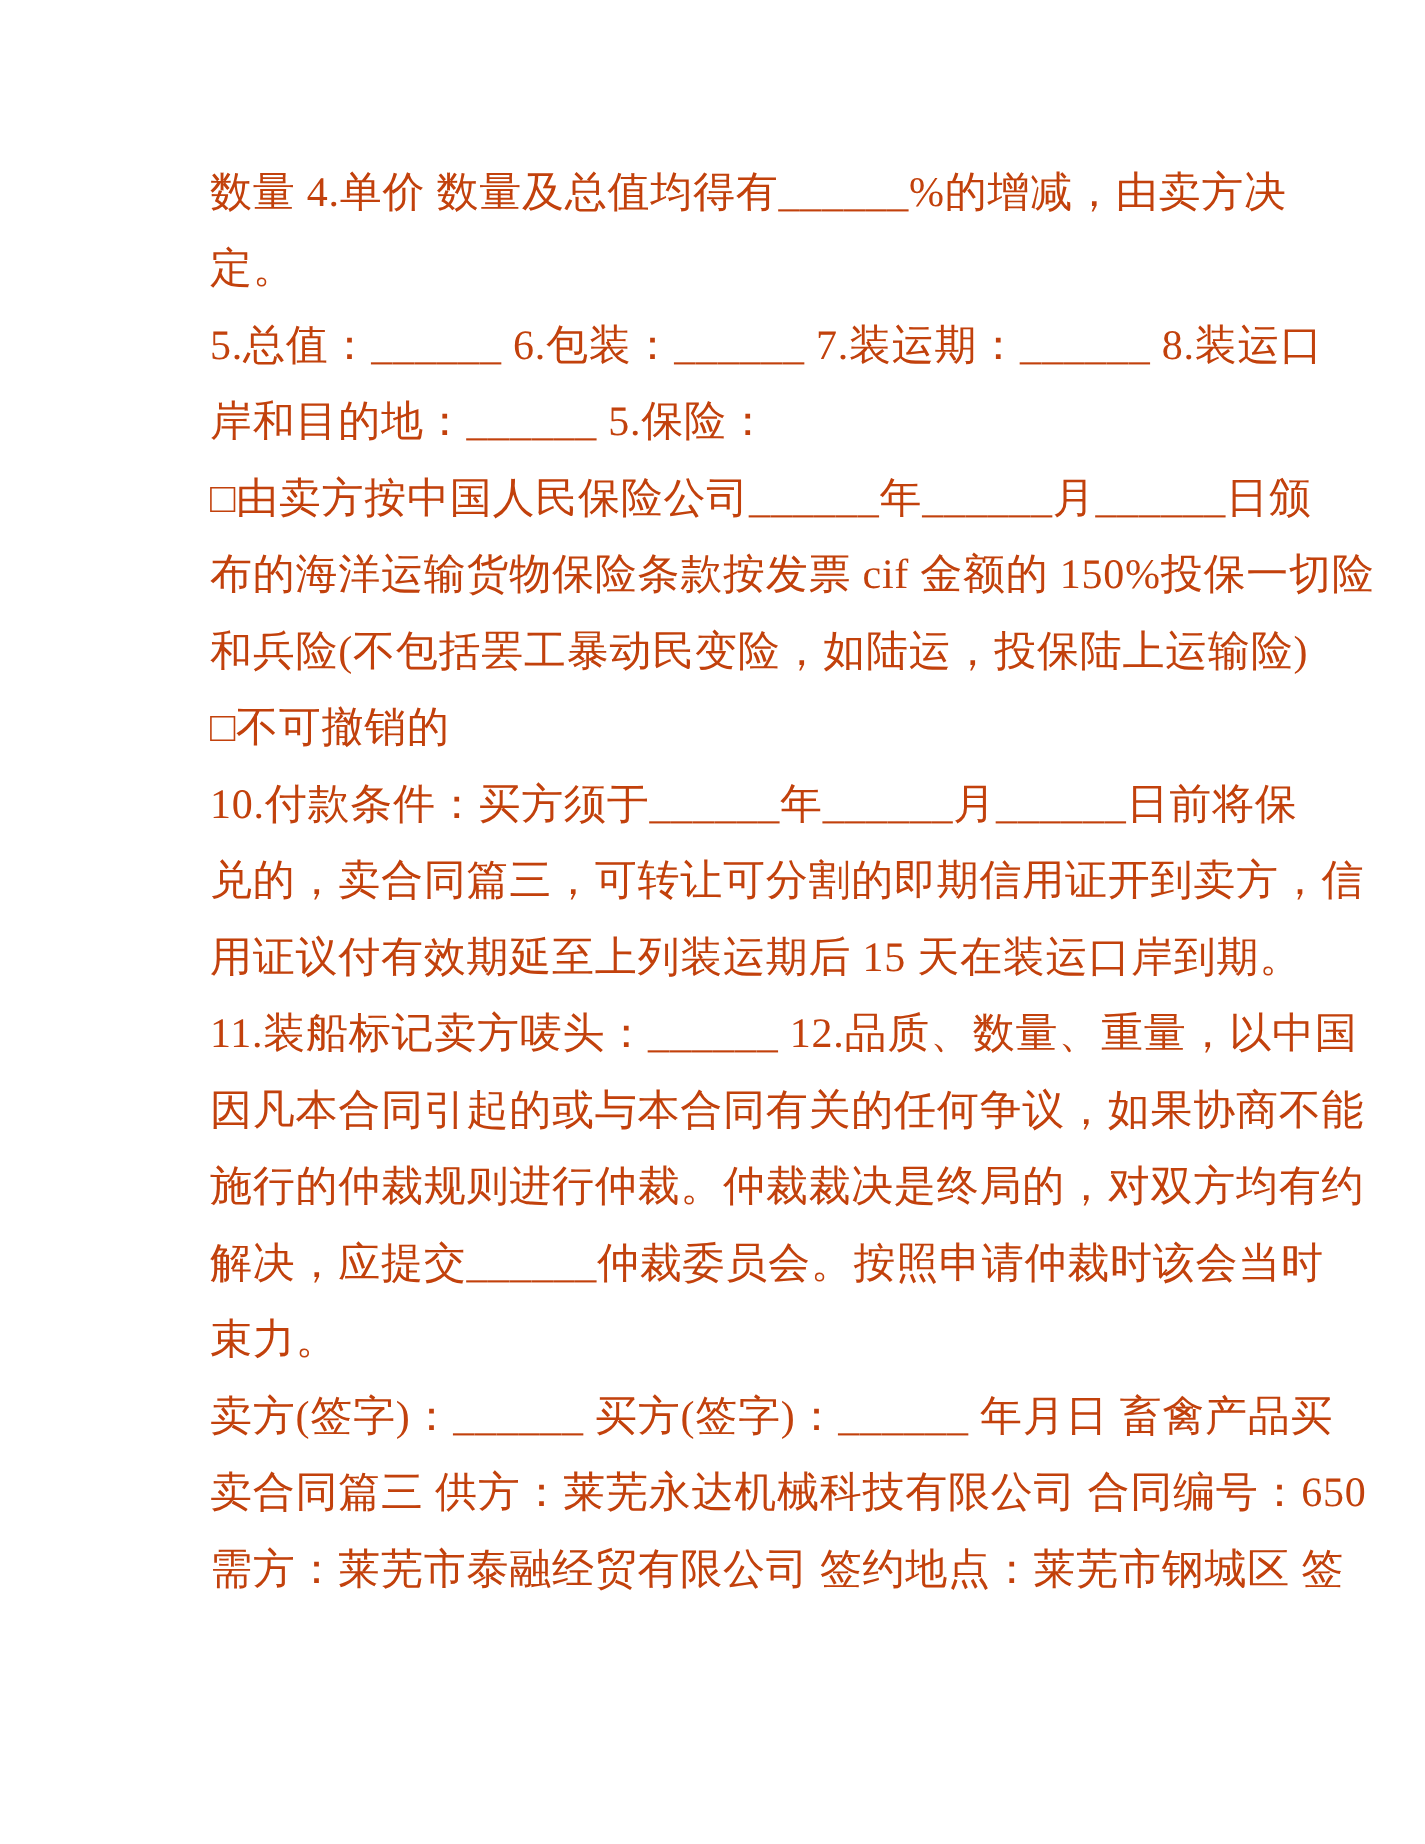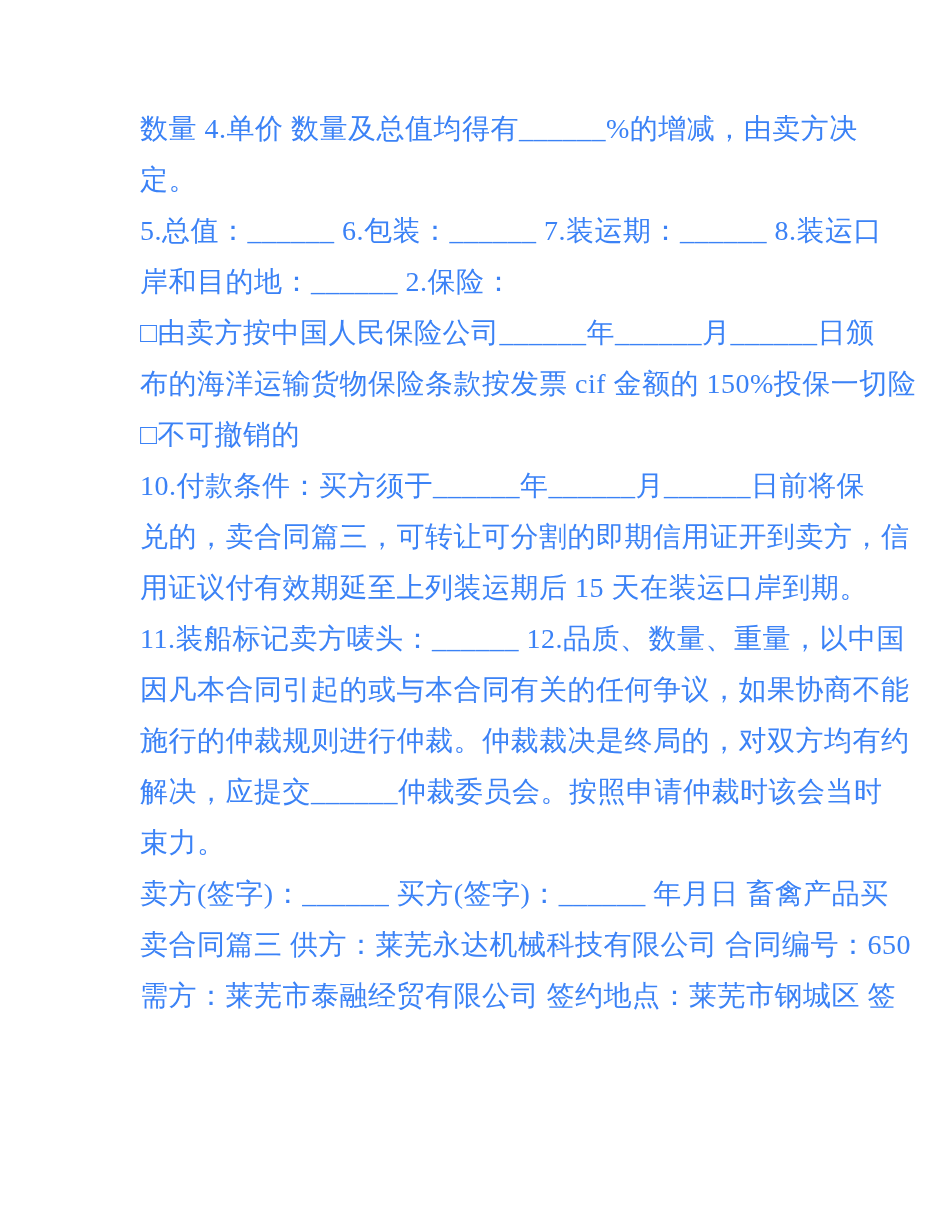--- a/index.html
+++ b/index.html
@@ -14,42 +14,43 @@
     height: 1229px;
     background: #ffffff;
     overflow: hidden;
     font-family: "Liberation Serif", "DejaVu Serif", serif;
   }
   .content {
     position: absolute;
     left: 140px;
     top: 103px;
     width: 690px;
-    color: #3b82f6;
+    color: #c2410c;
     font-size: 28px;
     line-height: 51px;
     letter-spacing: 0.5px;
     text-align: left;
     white-space: nowrap;
   }
   .doc-line {
     height: 51px;
   }
 </style>
 </head>
 <body>
 
 <div class="page">
   <div class="content">
     <div class="doc-line">数量 4.单价 数量及总值均得有______%的增减，由卖方决</div>
     <div class="doc-line">定。</div>
     <div class="doc-line">5.总值：______ 6.包装：______ 7.装运期：______ 8.装运口</div>
-    <div class="doc-line">岸和目的地：______ 2.保险：</div>
+    <div class="doc-line">岸和目的地：______ 5.保险：</div>
     <div class="doc-line">□由卖方按中国人民保险公司______年______月______日颁</div>
     <div class="doc-line">布的海洋运输货物保险条款按发票 cif 金额的 150%投保一切险</div>
+    <div class="doc-line">和兵险(不包括罢工暴动民变险，如陆运，投保陆上运输险)</div>
     <div class="doc-line">□不可撤销的</div>
     <div class="doc-line">10.付款条件：买方须于______年______月______日前将保</div>
     <div class="doc-line">兑的，卖合同篇三，可转让可分割的即期信用证开到卖方，信</div>
     <div class="doc-line">用证议付有效期延至上列装运期后 15 天在装运口岸到期。</div>
     <div class="doc-line">11.装船标记卖方唛头：______ 12.品质、数量、重量，以中国</div>
     <div class="doc-line">因凡本合同引起的或与本合同有关的任何争议，如果协商不能</div>
     <div class="doc-line">施行的仲裁规则进行仲裁。仲裁裁决是终局的，对双方均有约</div>
     <div class="doc-line">解决，应提交______仲裁委员会。按照申请仲裁时该会当时</div>
     <div class="doc-line">束力。</div>
     <div class="doc-line">卖方(签字)：______ 买方(签字)：______ 年月日 畜禽产品买</div>

